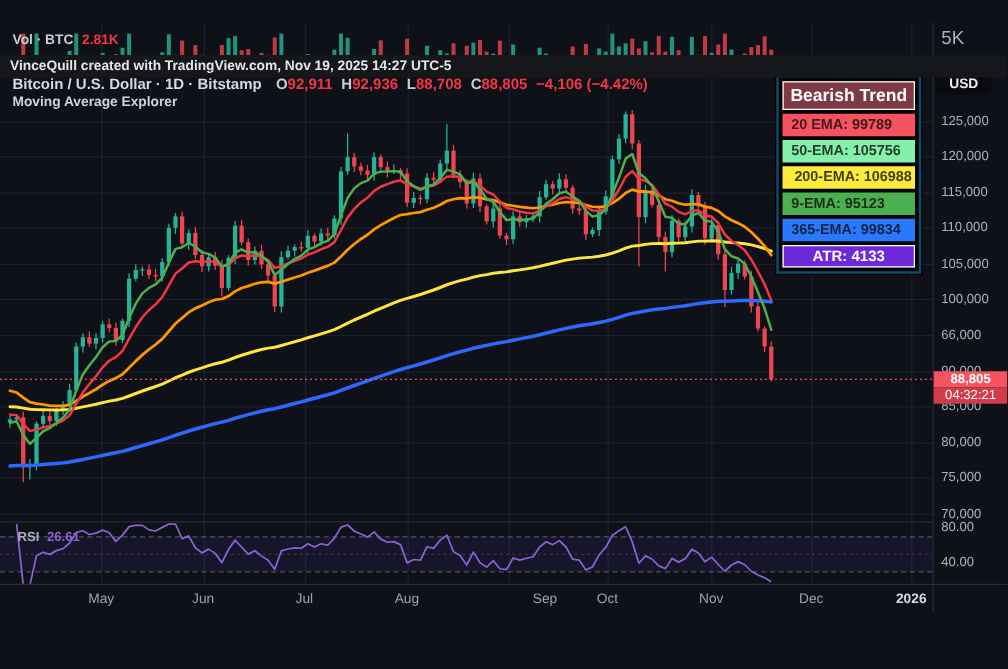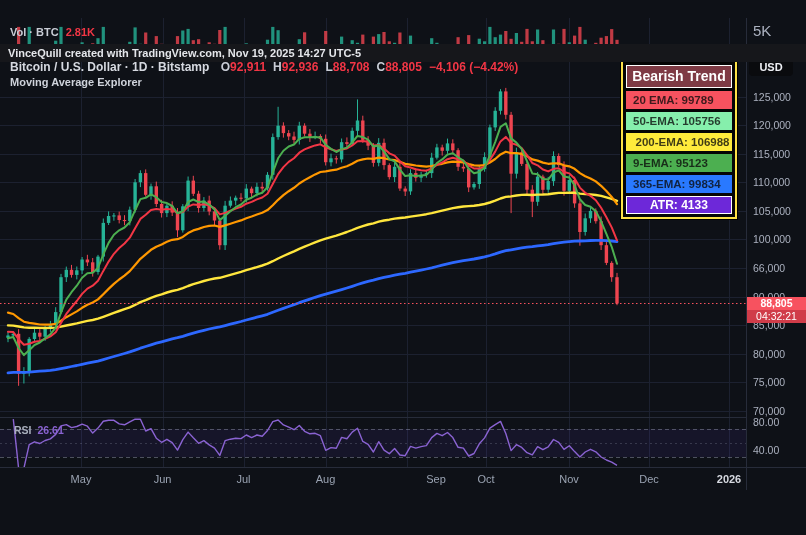--- a/index.html
+++ b/index.html
@@ -15,21 +15,21 @@
   .vol-row{position:absolute;left:10px;top:26px;font-size:11px;color:#c9cdd6;z-index:3;font-weight:600;}
   .vol-row .val{color:#f23645;margin-left:7px;}
   .title-row{position:absolute;left:10px;top:60px;font-size:12px;font-weight:700;color:#d6d9e0;z-index:3;white-space:nowrap;}
   .title-row .sep{margin:0 4px;}
   .title-row .ov{color:#f23645;margin-right:7px;}
   .title-row .ol{color:#c9cdd6;}
   .sub-row{position:absolute;left:10px;top:76px;font-size:11px;font-weight:600;color:#cfd3db;z-index:3;}
   .rsi-label{position:absolute;left:14px;top:424px;font-size:10.5px;font-weight:700;color:#a9afbc;z-index:3;}
   .rsi-label .val{color:#8a63d2;margin-left:6px;font-weight:600;}
   
-  .ma-panel{position:absolute;left:621px;top:60px;width:116px;background:#050505;border:2px solid #fde047;
+  .ma-panel{position:absolute;left:621px;top:60px;width:116px;background:#050505;border:2px solid #0c4a6e;
             box-shadow:0 0 0 1px #000;padding:3px;z-index:5;}
   .ma-header{background:#7e3a44;border:1px solid #fff;color:#fff;font-weight:700;font-size:14px;
              text-align:center;padding:2px 0 3px 0;margin-bottom:3px;}
   .ma-row{height:18px;line-height:18px;font-size:11.5px;font-weight:700;color:rgba(10,10,10,0.78);
           padding-left:7px;margin-bottom:3px;}
   .ma-atr{background:#6d28d9;border:1.5px solid #fff;color:#fff;text-align:center;font-weight:700;
           font-size:12px;height:18px;line-height:16px;}
   
   .right-axis{position:absolute;left:746px;top:18px;width:60px;height:472px;border-left:1px solid #272c3a;z-index:2;}
   .ptick{position:absolute;left:6px;font-size:10.5px;color:#abb1bf;white-space:nowrap;}

